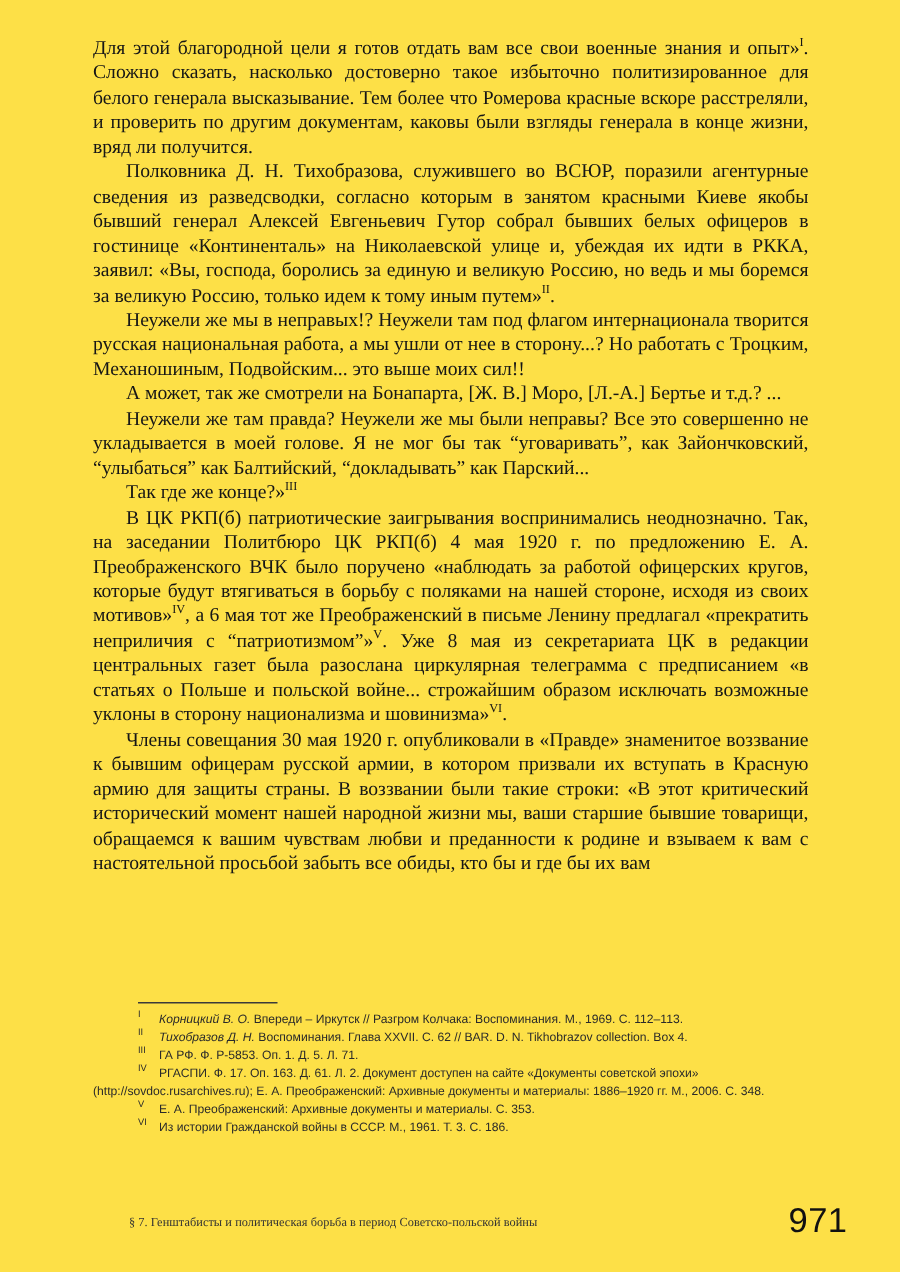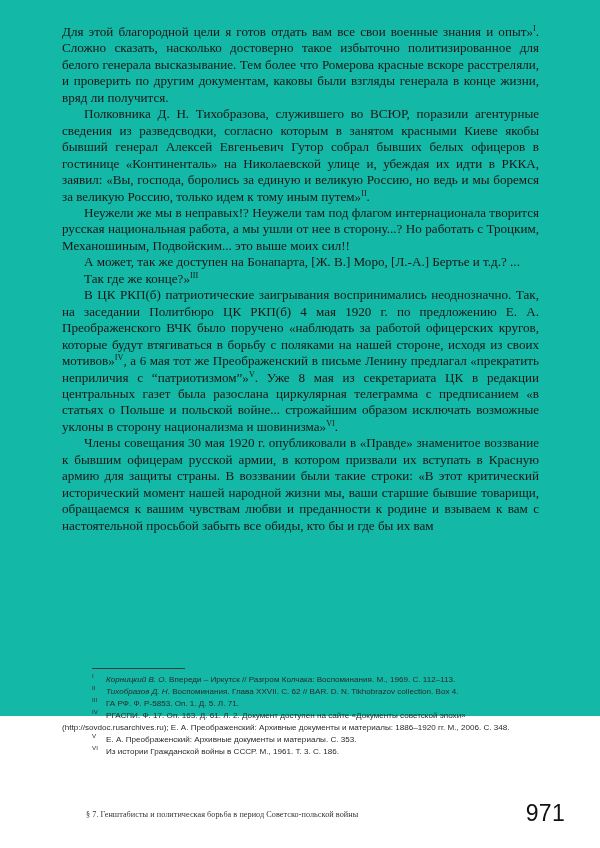--- a/index.html
+++ b/index.html
@@ -10,22 +10,22 @@
   body {
     width: 600px;
     height: 848px;
     overflow: hidden;
     font-family: "Liberation Serif", "DejaVu Serif", serif;
     color: #1a1a1a;
   }
   .page {
     position: relative;
     width: 600px;
-    height: 716px;
-    background: #14b8a6;
+    height: 848px;
+    background: #fde047;
     box-sizing: border-box;
     padding-left: 44px;
   }
   .body-text {
     position: absolute;
     left: 62px;
     top: 24px;
     width: 477px;
     font-size: 13.1px;
     line-height: 16.45px;
@@ -123,22 +123,23 @@
 
   <div class="body-text">
 
     <p class="no-indent"><span>Для этой благородной цели я готов отдать вам все свои военные знания и опыт»</span><sup class="fn">I</sup><span>. Сложно сказать, насколько достоверно такое избыточно политизированное для белого генерала высказывание. Тем более что Ромерова красные вскоре расстреляли, и проверить по другим документам, каковы были взгляды генерала в конце жизни, вряд ли получится.</span></p>
 
     <p><span>Полковника Д. Н. Тихобразова, служившего во ВСЮР, поразили агентурные сведения из разведсводки, согласно которым в занятом красными Киеве якобы бывший генерал Алексей Евгеньевич Гутор собрал бывших белых офицеров в гостинице «Континенталь» на Николаевской улице и, убеждая их идти в РККА, заявил: «Вы, господа, боролись за единую и великую Россию, но ведь и мы боремся за великую Россию, только идем к тому иным путем»</span><sup class="fn">II</sup><span>.</span></p>
 
 
     <p><span>Неужели же мы в неправых!? Неужели там под флагом интернационала творится русская национальная работа, а мы ушли от нее в сторону...? Но работать с Троцким, Механошиным, Подвойским... это выше моих сил!!</span></p>
 
-    <p><span>А может, так же доступен на Бонапарта, [Ж. В.] Моро, [Л.-А.] Бертье и т.д.? ...</span></p>
+    <p><span>А может, так же смотрели на Бонапарта, [Ж. В.] Моро, [Л.-А.] Бертье и т.д.? ...</span></p>
 
+    <p><span>Неужели же там правда? Неужели же мы были неправы? Все это совершенно не укладывается в моей голове. Я не мог бы так “уговаривать”, как Зайончковский, “улыбаться” как Балтийский, “докладывать” как Парский...</span></p>
 
 
     <p><span>Так где же конце?»</span><sup class="fn">III</sup></p>
 
     <p><span>В ЦК РКП(б) патриотические заигрывания воспринимались неоднозначно. Так, на заседании Политбюро ЦК РКП(б) 4 мая 1920 г. по предложению Е. А. Преображенского ВЧК было поручено «наблюдать за работой офицерских кругов, которые будут втягиваться в борьбу с поляками на нашей стороне, исходя из своих мотивов»</span><sup class="fn">IV</sup><span>, а 6 мая тот же Преображенский в письме Ленину предлагал «прекратить неприличия с “патриотизмом”»</span><sup class="fn">V</sup><span>. Уже 8 мая из секретариата ЦК в редакции центральных газет была разослана циркулярная телеграмма с предписанием «в статьях о Польше и польской войне... строжайшим образом исключать возможные уклоны в сторону национализма и шовинизма»</span><sup class="fn">VI</sup><span>.</span></p>
 
     <p><span>Члены совещания 30 мая 1920 г. опубликовали в «Правде» знаменитое воззвание к бывшим офицерам русской армии, в котором призвали их вступать в Красную армию для защиты страны. В воззвании были такие строки: «В этот критический исторический момент нашей народной жизни мы, ваши старшие бывшие товарищи, обращаемся к вашим чувствам любви и преданности к родине и взываем к вам с настоятельной просьбой забыть все обиды, кто бы и где бы их вам</span></p>
 
   </div>
 

